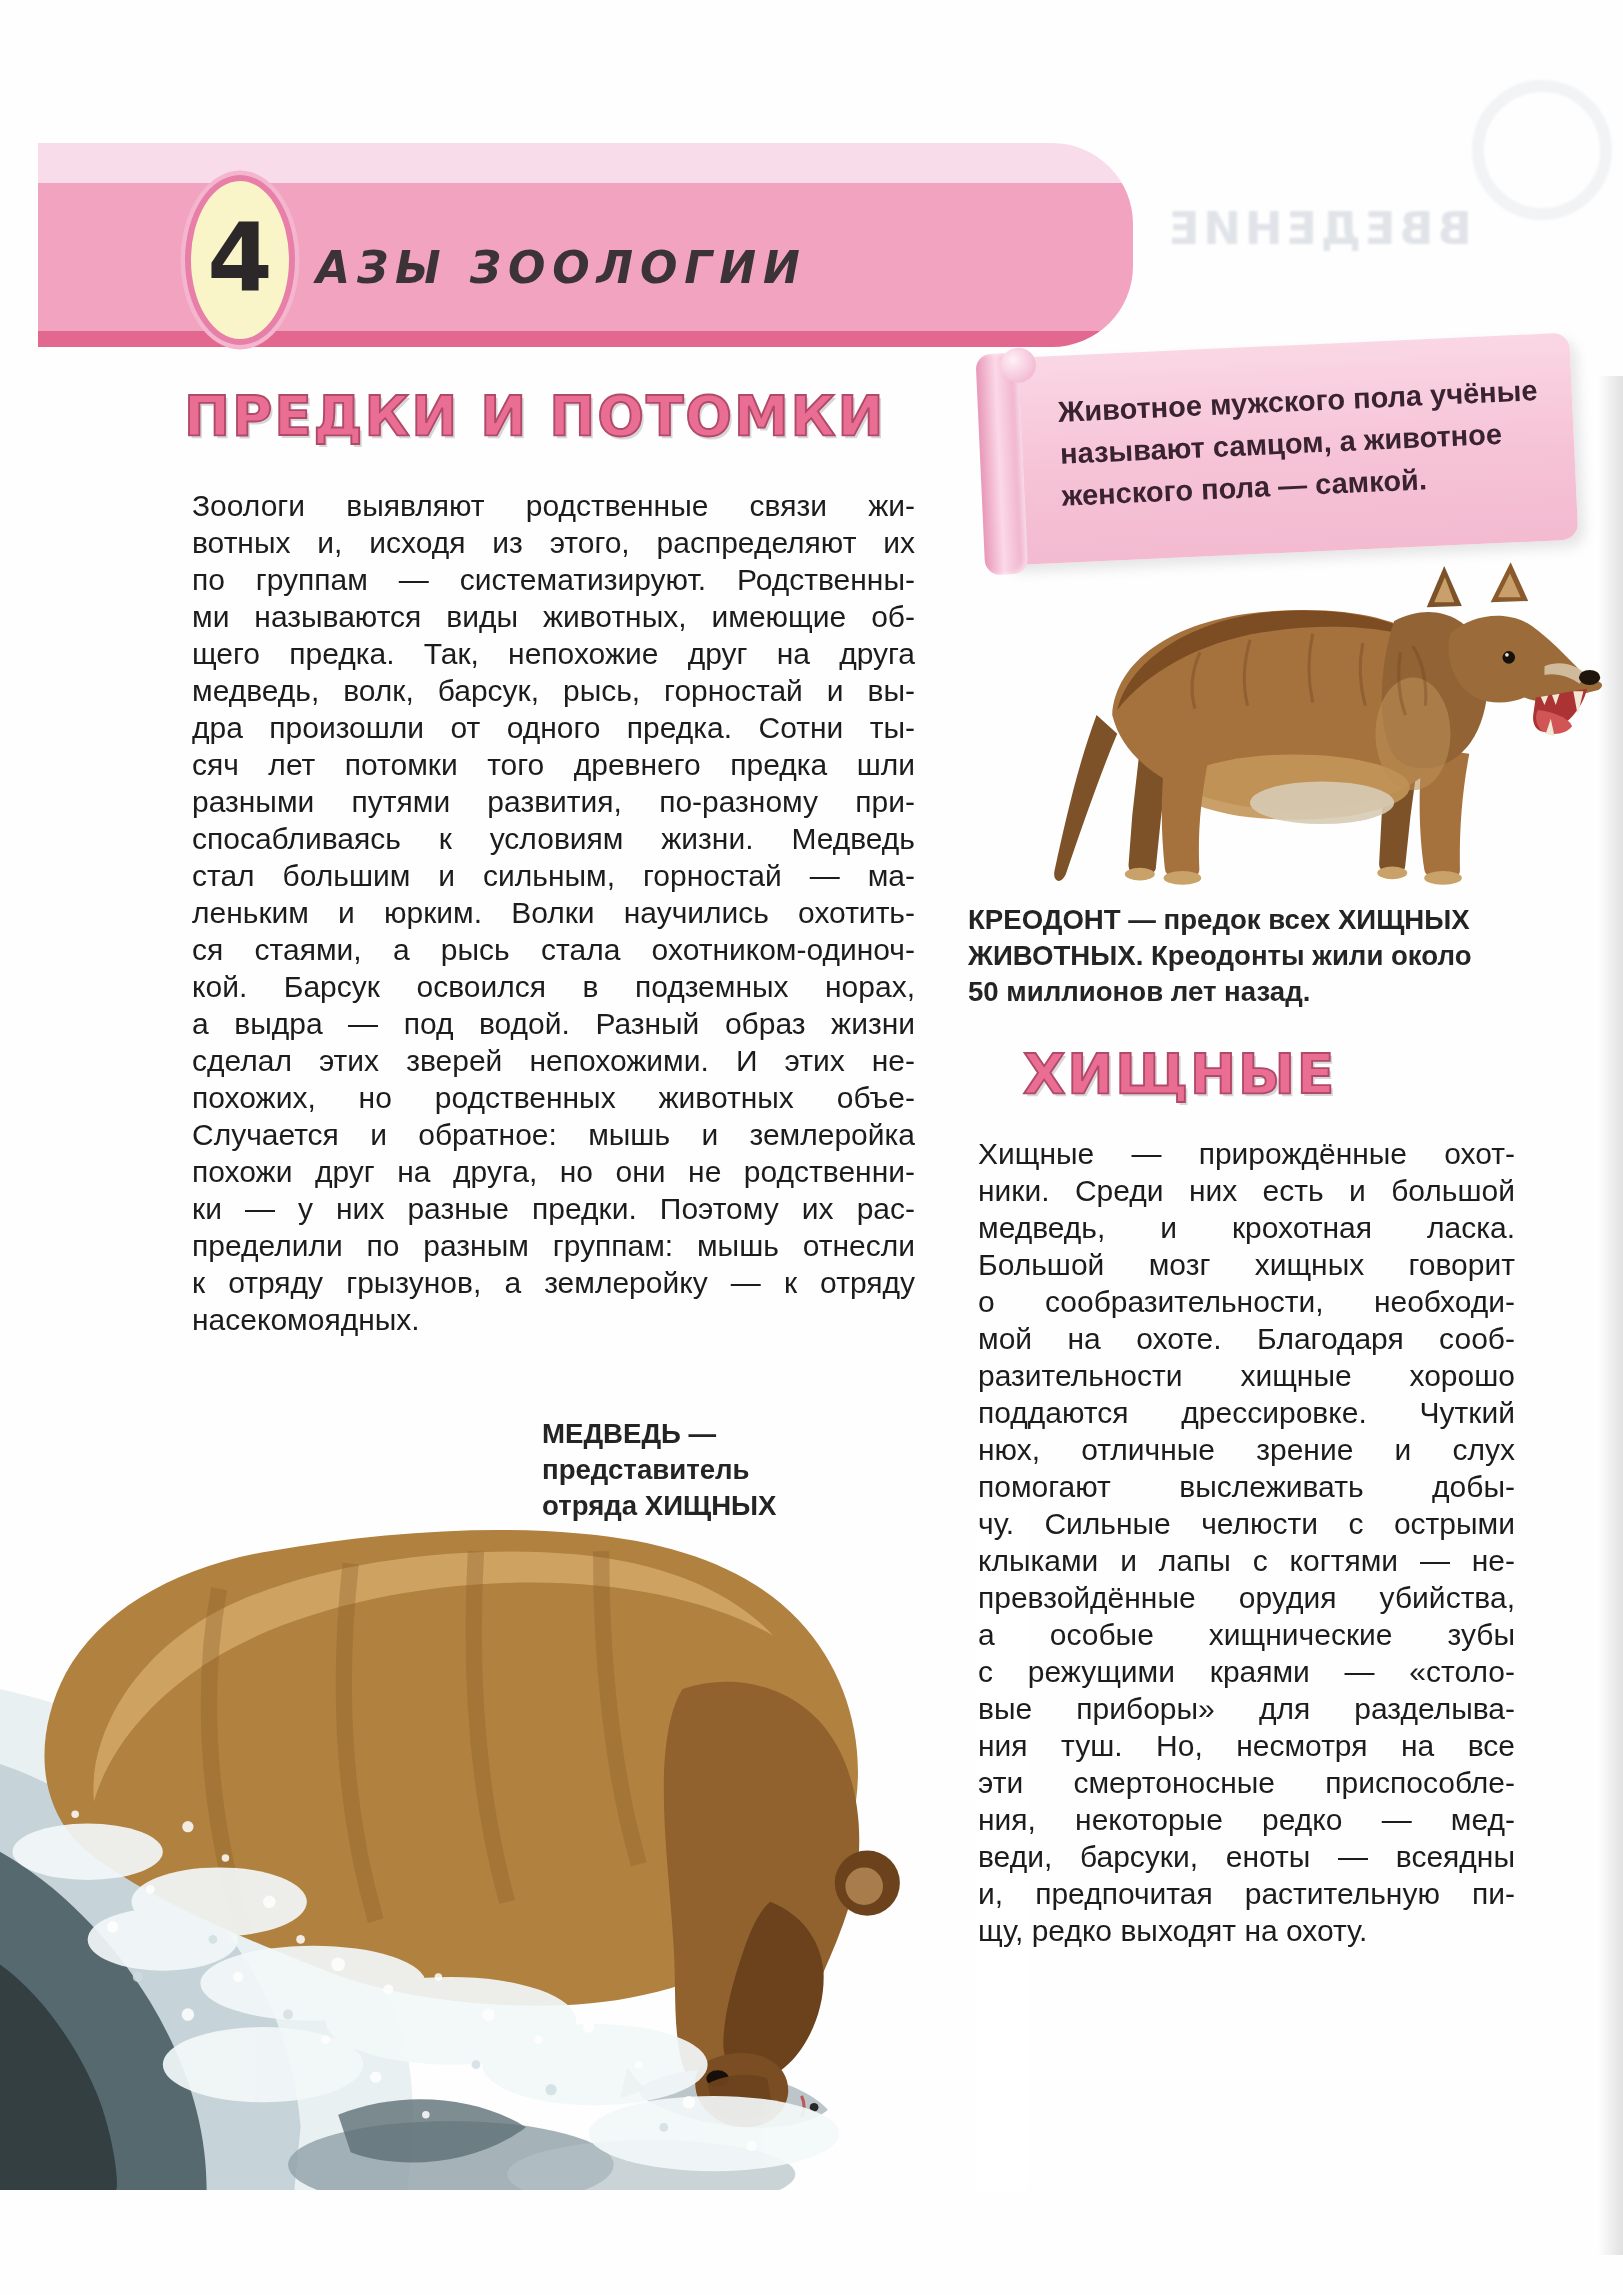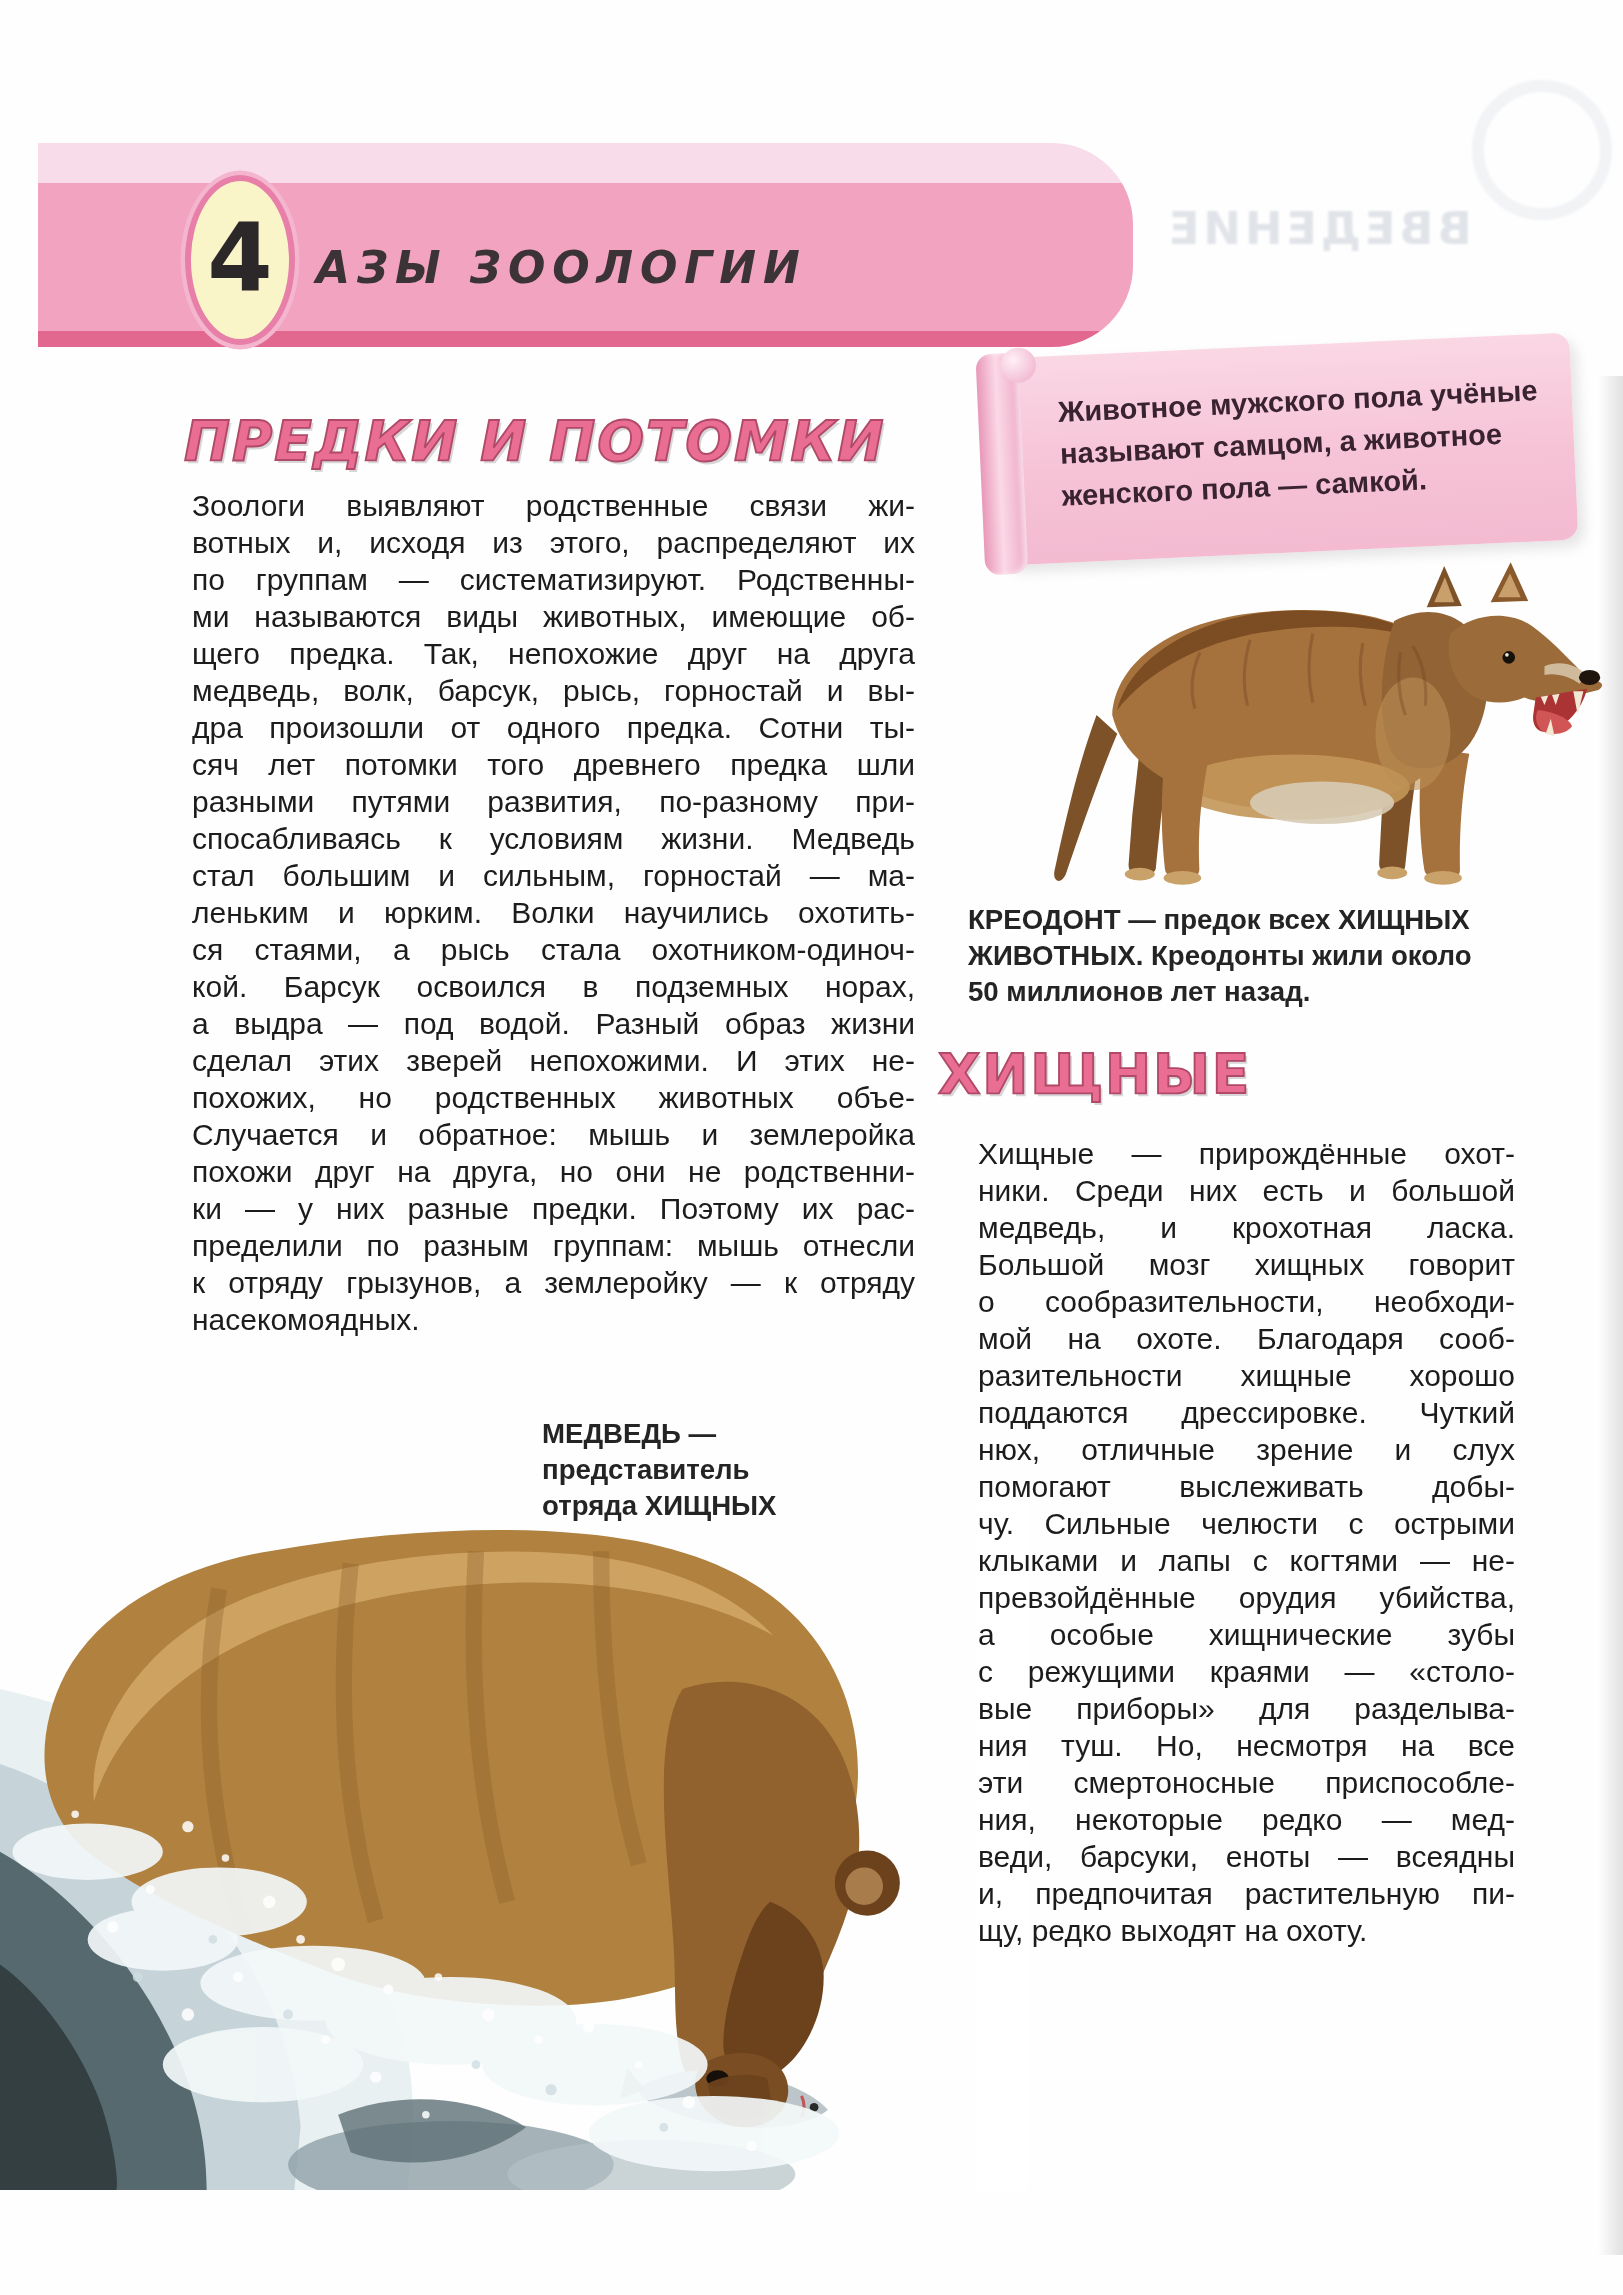--- a/index.html
+++ b/index.html
@@ -31,22 +31,22 @@
   .bleed-ring{position:absolute;left:1472px;top:80px;width:116px;height:116px;
         border:12.5px solid #e0e4ea;border-radius:50%;opacity:.42;filter:blur(1.3px);}
   .bleed-smudge{position:absolute;left:1190px;top:351px;width:326px;height:16.3px;
         background:#dfe3e8;opacity:.45;filter:blur(2.5px);}
 
   
   .heading{position:absolute;font-family:"DejaVu Sans",sans-serif;font-weight:bold;
         font-size:55px;letter-spacing:1.9px;color:#ea6e94;
         -webkit-text-stroke:1.9px #b14a68;
         text-shadow:2.5px 2.5px 0 rgba(125,125,135,.30);}
-  .h-ancestors{left:184px;top:409px;font-style:italic;}
-  .h-predators{left:938px;top:1042px;}
+  .h-ancestors{left:184px;top:384px;}
+  .h-predators{left:1023px;top:1042px;}
 
   
   .lines div{text-align:justify;text-align-last:justify;}
   .lines div:last-child{text-align-last:left;}
   .lines.no-justify div{text-align:left;text-align-last:left;}
 
   .body-col{position:absolute;font-size:30px;line-height:37px;color:#1c1c1c;z-index:3;margin-left:8px;}
   .left-col{left:184px;top:487px;width:723px;}
   .right-col{left:970px;top:1135px;width:537px;}
 

